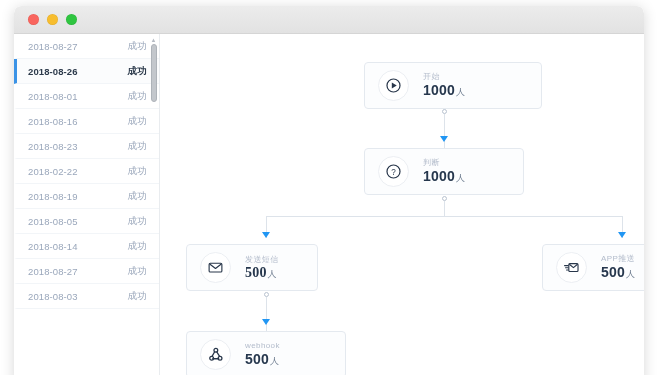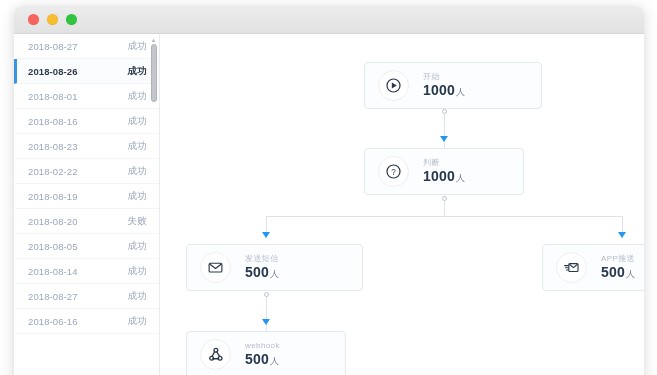--- a/index.html
+++ b/index.html
@@ -211,37 +211,33 @@
           </div>
           <div class="list-item">
             <span class="date">2018-02-22</span>
             <span class="status">成功</span>
           </div>
           <div class="list-item">
             <span class="date">2018-08-19</span>
             <span class="status">成功</span>
           </div>
           <div class="list-item">
-            <span class="date">2018-08-20</span>
-            <span class="status">失败</span>
-          </div>
-          <div class="list-item">
             <span class="date">2018-08-05</span>
             <span class="status">成功</span>
           </div>
           <div class="list-item">
             <span class="date">2018-08-14</span>
             <span class="status">成功</span>
           </div>
           <div class="list-item">
             <span class="date">2018-08-27</span>
             <span class="status">成功</span>
           </div>
           <div class="list-item">
-            <span class="date">2018-06-16</span>
+            <span class="date">2018-08-03</span>
             <span class="status">成功</span>
           </div>
         </div>
 
       <div class="scrollbar-track">
         <div class="scrollbar-arrow">▲</div>
         <div class="scrollbar-thumb"></div>
       </div>
     </div>
 
@@ -290,21 +286,21 @@
           </svg>
         </span>
         <span class="node-text">
           <span class="node-label">判断</span>
           <span class="node-count">
             <span>1000</span><span class="unit">人</span>
           </span>
         </span>
       </div>
 
-      <div class="node" style="left:26px; top:210px; width:177px;">
+      <div class="node" style="left:26px; top:210px; width:132px;font-family:Liberation Serif, serif;">
         <span class="node-icon">
           <svg width="17" height="17" viewBox="0 0 24 24">
             <rect x="3" y="6" width="18" height="12.4" rx="1.6" fill="none" stroke="#28364a" stroke-width="1.6"></rect>
             <polyline points="3.8,7 12,13.4 20.2,7" fill="none" stroke="#28364a" stroke-width="1.6" stroke-linejoin="round"></polyline>
           </svg>
         </span>
         <span class="node-text">
           <span class="node-label">发送短信</span>
           <span class="node-count">
             <span>500</span><span class="unit">人</span>

